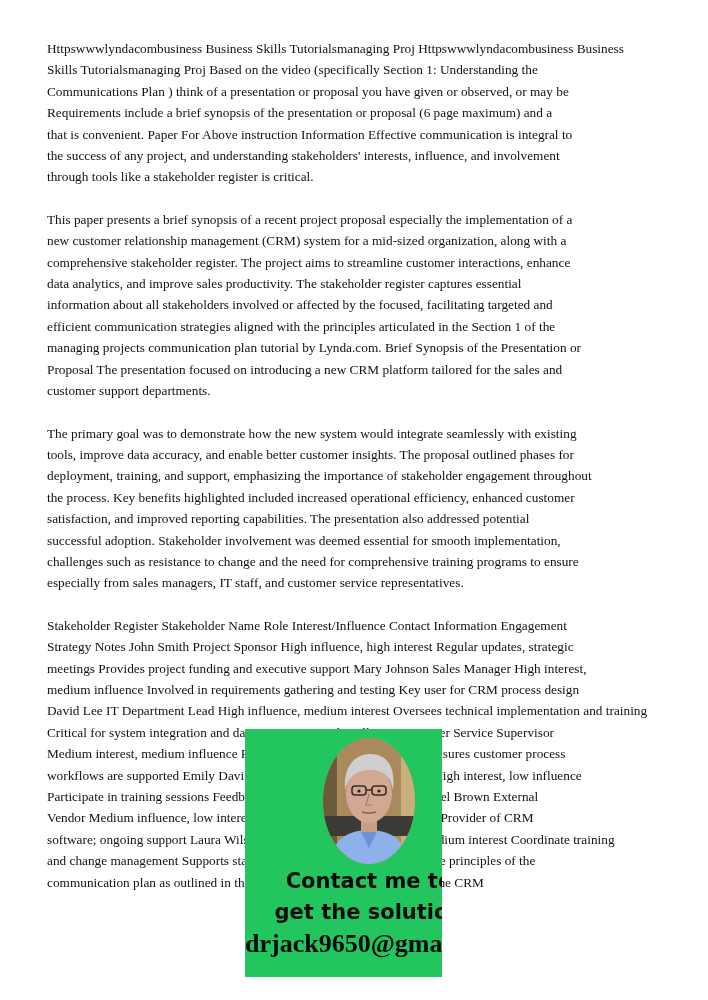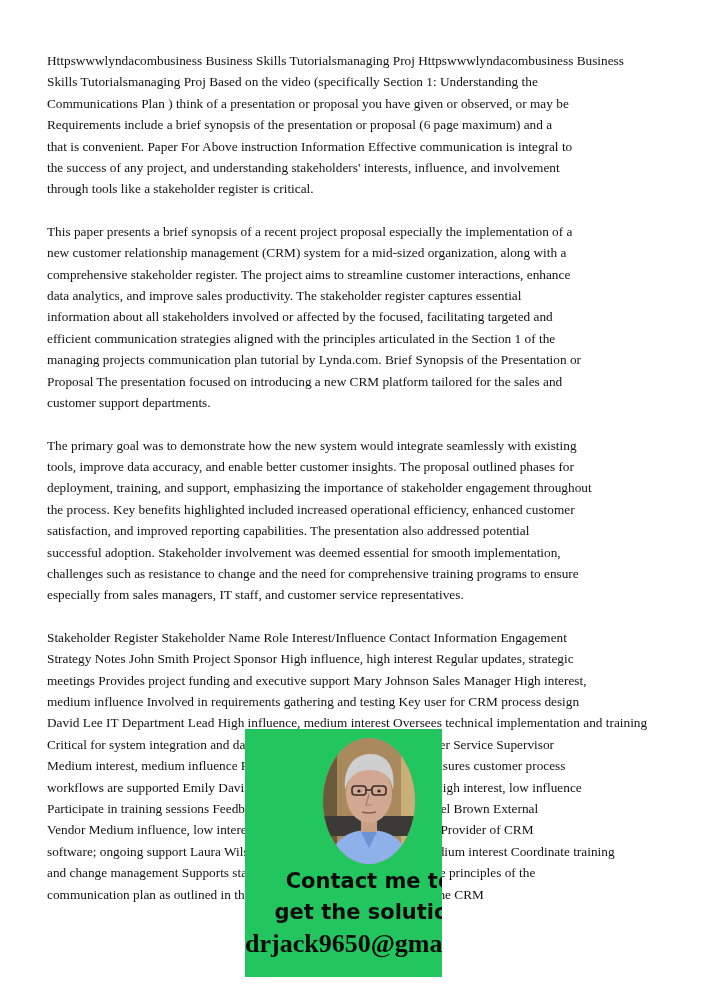--- a/index.html
+++ b/index.html
@@ -15,21 +15,21 @@
       font-family: "Liberation Serif", "DejaVu Serif", serif;
       color: #111111;
     }
     .page {
       position: absolute;
       left: 47px;
       top: 34px;
       width: 640px;
     }
     .para {
-      margin: 16px 0 21px 0;
+      margin: 4px 0 21px 0;
     }
     .line {
       display: block;
       font-size: 13.3px;
       line-height: 21.4px;
       white-space: nowrap;
     }
     .contact-box {
       position: absolute;
       left: 245px;

